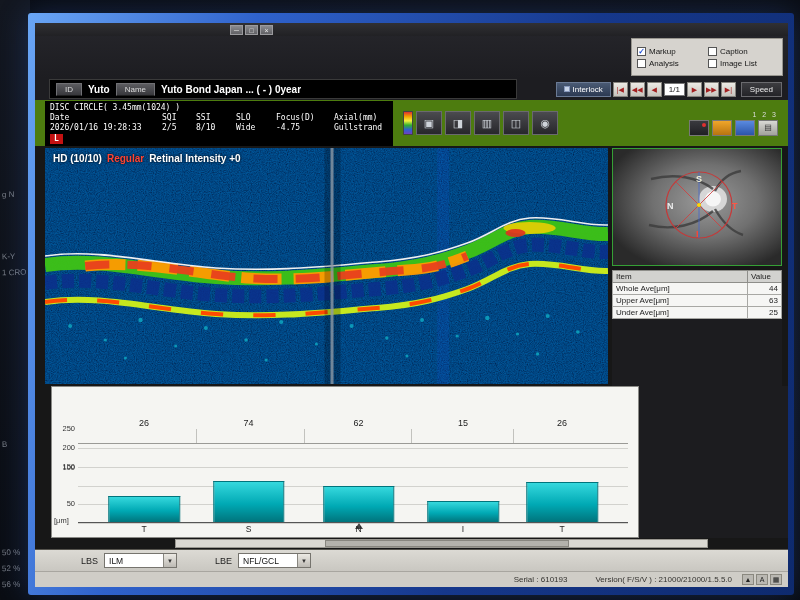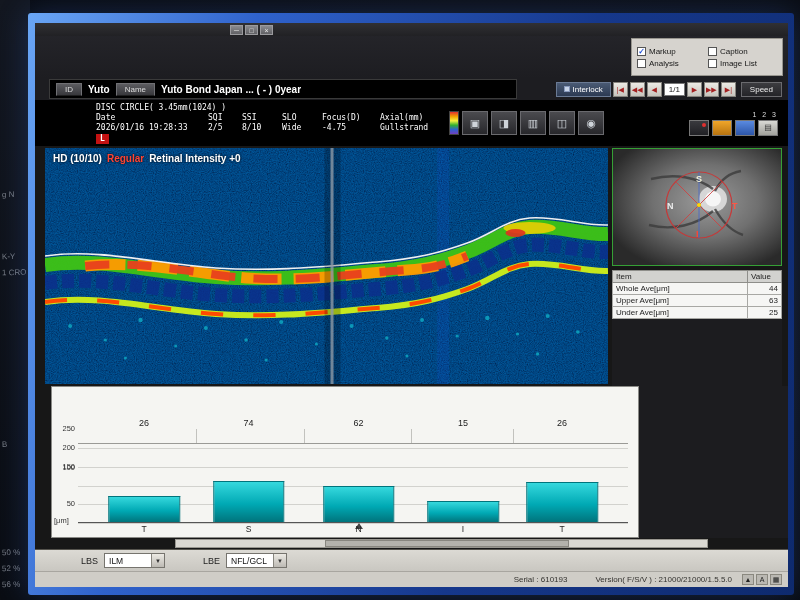--- a/index.html
+++ b/index.html
@@ -39,21 +39,21 @@
   .pb-key{background:linear-gradient(#5c5c60,#38383c);color:#ddd;font-size:8px;padding:1px 8px;border:1px solid #707074;border-bottom-color:#1e1e1e;}
   .pb-val{color:#fff;font-size:10px;font-weight:bold;white-space:nowrap;overflow:hidden;}
   .nav-cluster{display:flex;align-items:center;gap:2px;margin-left:auto;margin-right:6px;}
   .interlock{display:flex;align-items:center;gap:3px;background:linear-gradient(#4a5a74,#2c3a52);border:1px solid #6a7a94;color:#fff;font-size:8px;padding:2px 7px;cursor:pointer;}
   .interlock .dot{width:6px;height:6px;background:#c8d4e8;border:1px solid #8899bb;}
   .navbtn{min-width:15px;height:15px;background:linear-gradient(#eceae4,#c6c3bc);border:1px solid #86847e;color:#a32020;font-size:7px;line-height:13px;text-align:center;padding:0 1px;cursor:pointer;}
   .pageind{background:#fff;border:1px solid #777;font-size:8px;padding:1px 4px;color:#111;}
   .speedbtn{background:linear-gradient(#3c3c40,#242428);border:1px solid #6a6a6e;color:#eee;font-size:8px;padding:2px 8px;margin-left:3px;cursor:pointer;}
 
   
-  .scanrow{height:46px;background:#000000;display:flex;align-items:center;flex:none;padding-left:46px;}
+  .scanrow{height:46px;background:#4d7c0f;display:flex;align-items:center;flex:none;}
   .scan-info{font-family:"DejaVu Sans Mono",monospace;color:#fff;font-size:8px;line-height:10px;background:#000;padding:2px 5px;margin-left:10px;width:348px;flex:none;}
   .scan-grid{display:grid;grid-template-columns:102px 24px 30px 30px 48px 62px;column-gap:10px;}
   .scan-grid span{white-space:nowrap;overflow:hidden;}
   .eye-badge{display:inline-block;background:#c41212;color:#fff;padding:0 4px;font-weight:bold;margin-top:1px;}
   .tool-cluster{display:flex;align-items:center;gap:3px;margin-left:10px;}
   .rainbow{width:10px;height:24px;background:linear-gradient(180deg,#e03030,#f0a000,#f5f040,#30b030,#3060d0,#7040c0);border:1px solid #444;}
   .tbtn{width:26px;height:24px;background:linear-gradient(#4b4b4f,#27272b);border:1px solid #6a6a6e;color:#cfd4da;font-size:11px;display:flex;align-items:center;justify-content:center;cursor:pointer;}
   .tool-right{margin-left:auto;margin-right:10px;display:flex;flex-direction:column;justify-content:center;gap:2px;align-items:flex-end;}
   .steps{color:#ddd;font-size:7px;letter-spacing:2px;}
   .cbtns{display:flex;gap:3px;}
@@ -96,21 +96,21 @@
   .xlab{position:absolute;transform:translateX(-50%);font-size:8.5px;color:#222;top:1px;}
   .marker{position:absolute;top:0;left:51%;width:0;height:0;border-left:4px solid transparent;border-right:4px solid transparent;border-bottom:6px solid #444;transform:translateX(-50%);}
   .chart-gap{flex:1;background:#1c1c1f;}
 
   .hscroll{height:9px;margin:1px 80px 1px 140px;background:#dad8d2;border:1px solid #98968f;position:relative;flex:none;}
   .hthumb{position:absolute;left:28%;width:46%;top:0;bottom:0;background:#b4b2ac;border:1px solid #88867f;cursor:pointer;}
 
   
   .bottom-bar{height:22px;background:linear-gradient(#dcdad4,#c9c7c1);display:flex;align-items:center;gap:6px;padding-left:46px;border-top:1px solid #55534d;flex:none;}
   .ctl-label{font-size:9px;color:#1e1e1e;}
-  .dropdown{display:flex;align-items:center;background:#fff;border:1px solid #76746e;height:15px;cursor:pointer;}
+  .dropdown{display:flex;align-items:center;background:#fff;border:1px solid #76746e;height:15px;cursor:pointer;gap:12px;}
   .dd-value{font-size:8.5px;padding:0 4px;min-width:46px;color:#111;white-space:nowrap;}
   .dd-btn{width:13px;height:100%;background:linear-gradient(#eceadfff,#bdbab4);background:linear-gradient(#eceae4,#bdbab4);border-left:1px solid #88867f;font-size:6px;color:#333;display:flex;align-items:center;justify-content:center;}
   .dd-gap{width:26px;}
   .status-bar{height:16px;background:#cfcdc7;display:flex;align-items:center;justify-content:flex-end;gap:10px;padding:0 6px;font-size:8px;color:#33322f;border-top:1px solid #a8a6a0;flex:none;}
   .status-text{display:flex;gap:28px;}
   .tray{display:flex;gap:2px;}
   .tray-ic{width:12px;height:11px;background:#bab8b2;border:1px solid #8a887f;font-size:7px;text-align:center;line-height:10px;color:#222;cursor:pointer;}
 </style>
 </head>
 <body>

